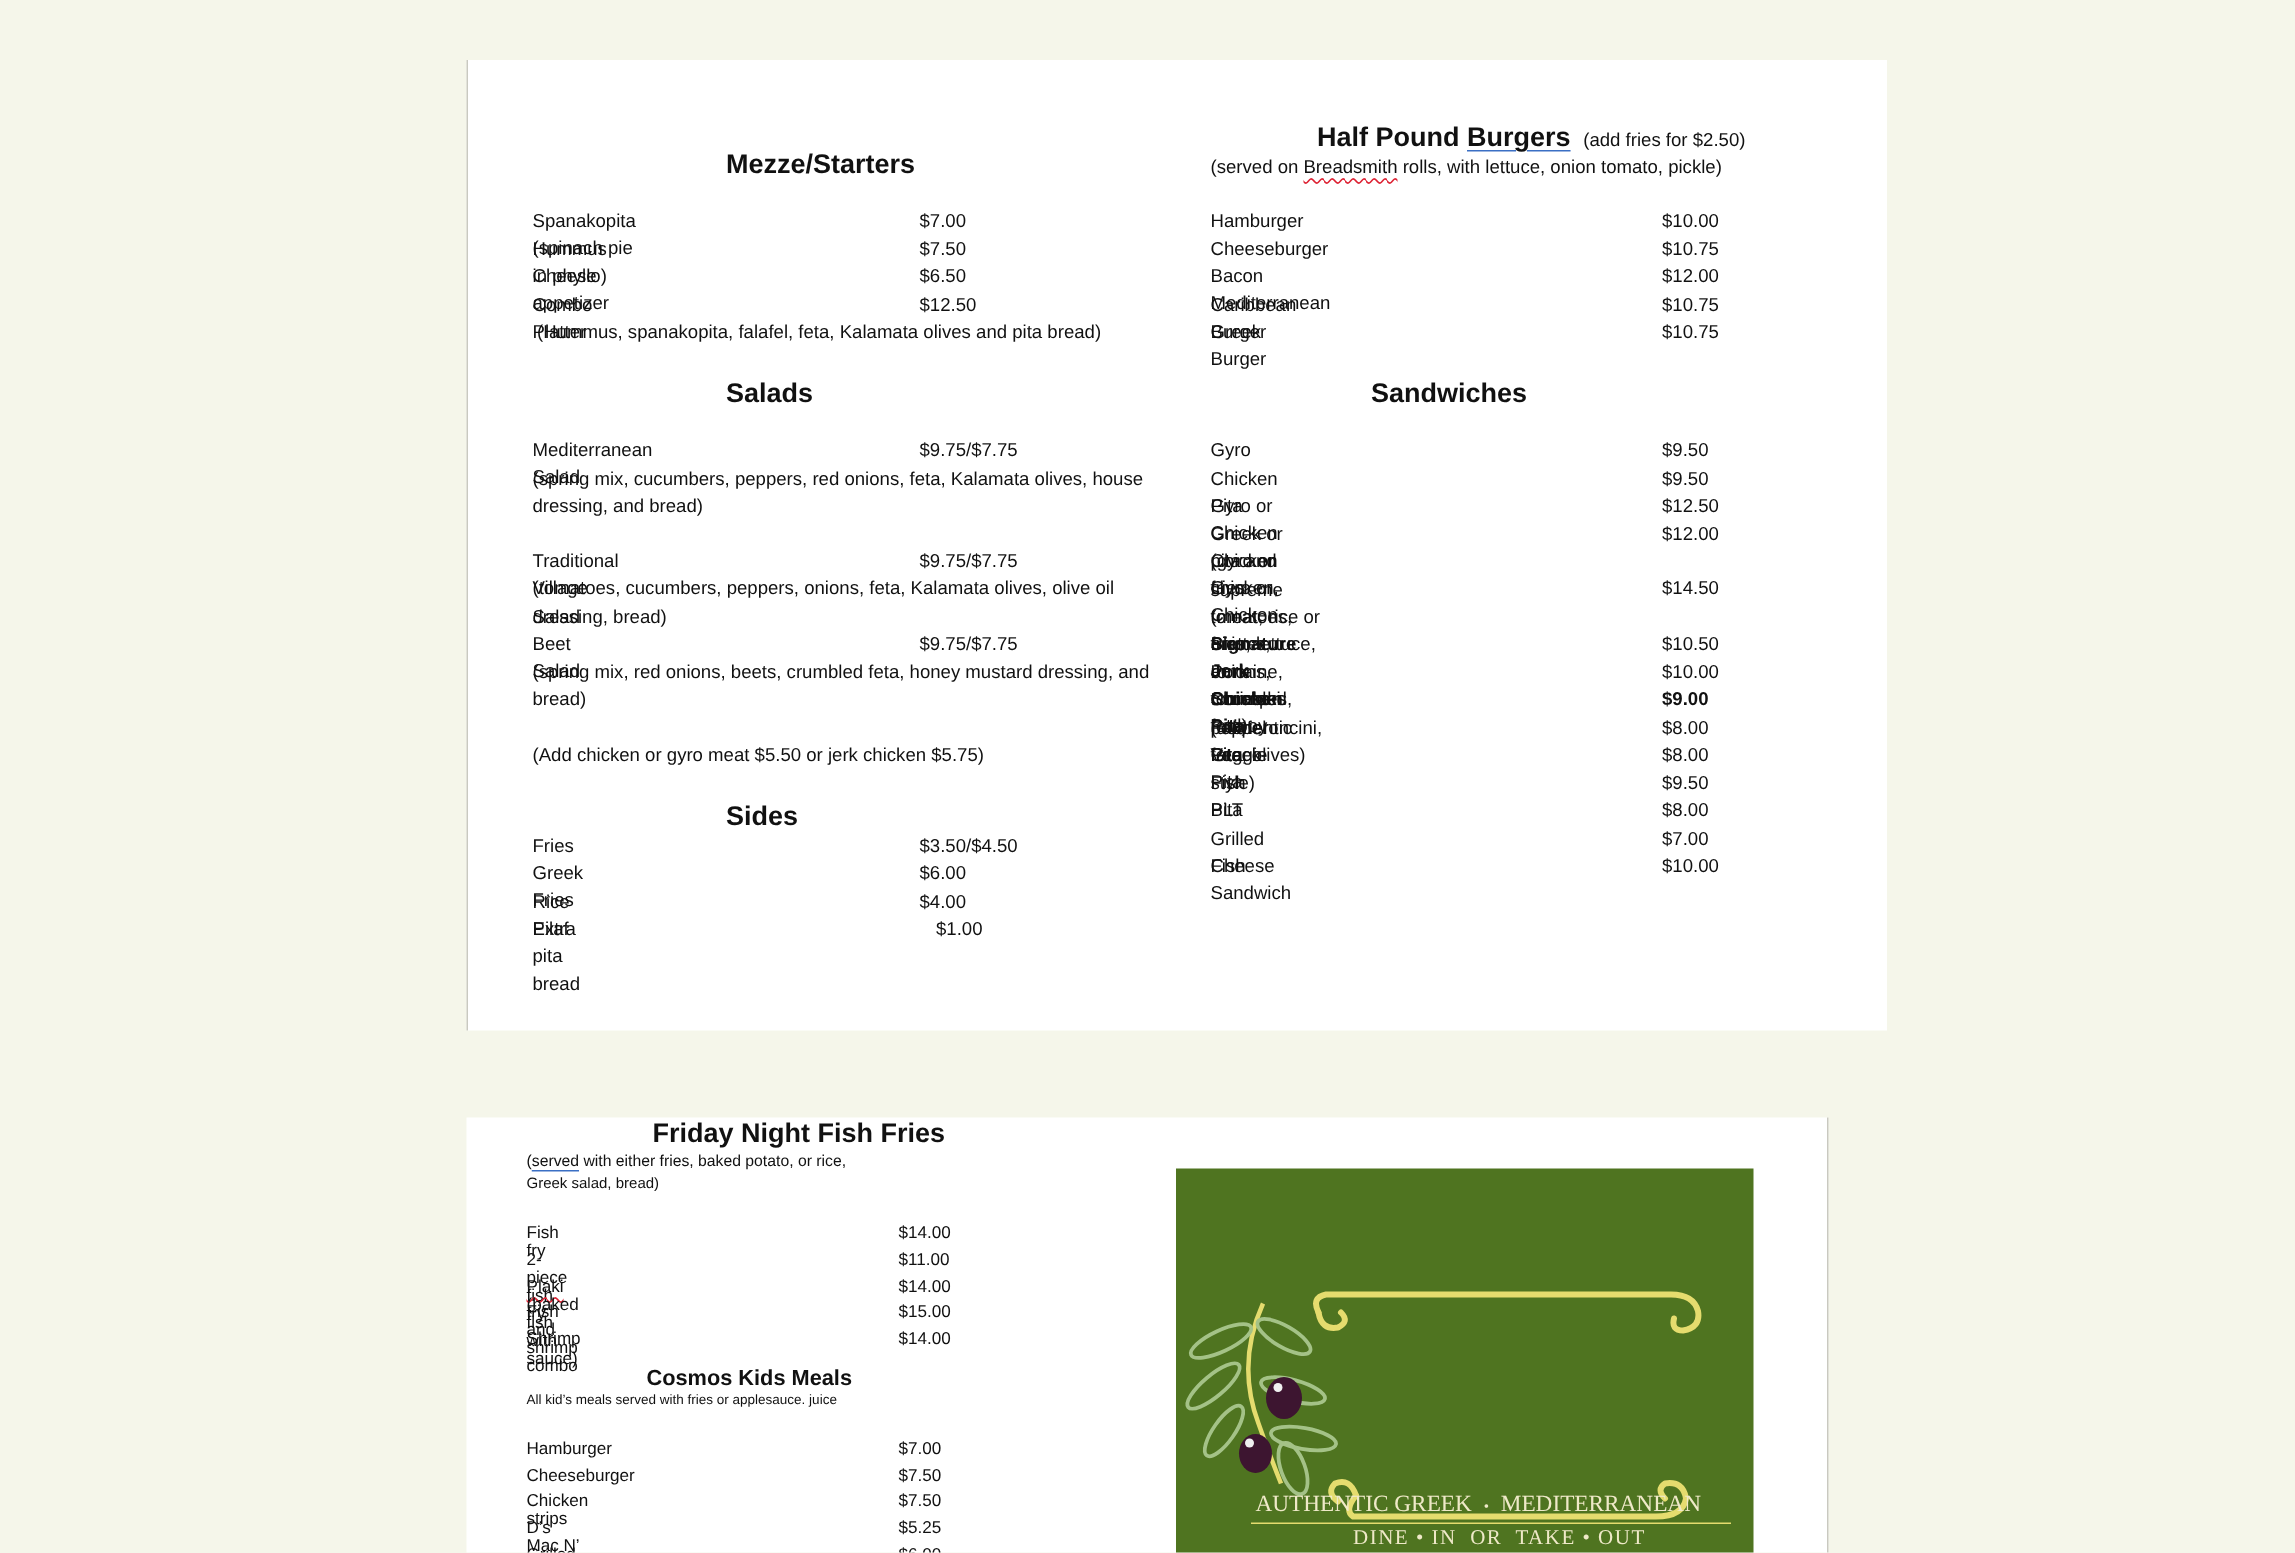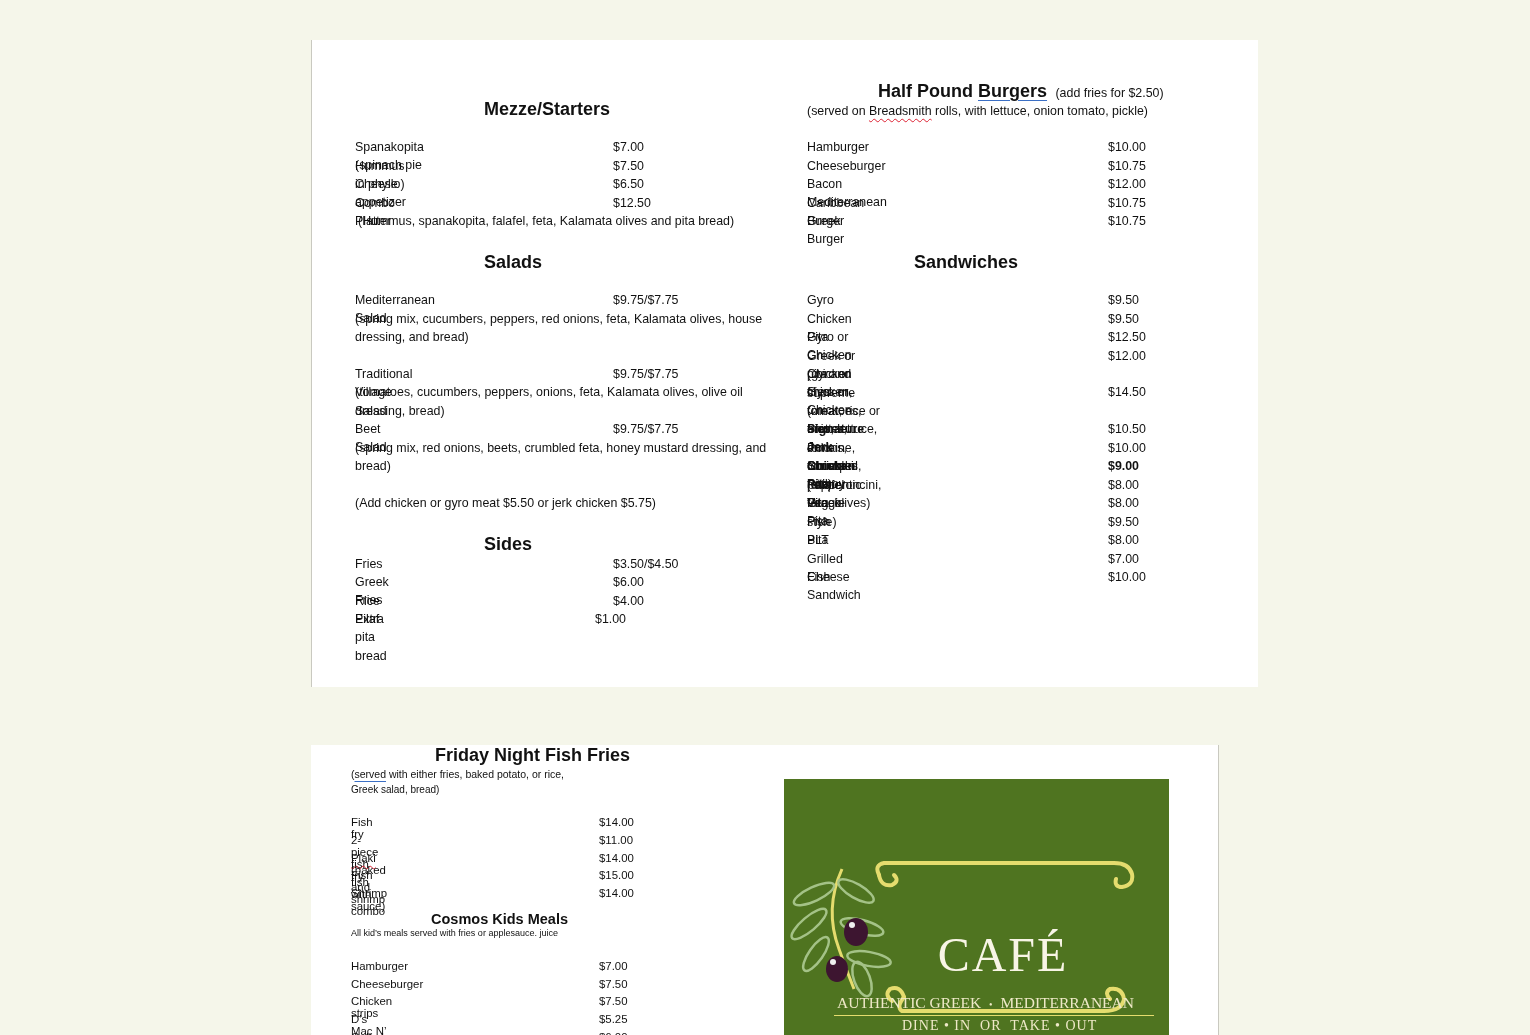--- a/index.html
+++ b/index.html
@@ -96,21 +96,21 @@
     <div class="row t" style="left:43px; top:533px;">
       <span class="name">Greek Fries</span>
       <span class="price" style="left:258px;">$6.00</span>
     </div>
     <div class="row t" style="left:43px; top:552px;">
       <span class="name">Rice Pilaf</span>
       <span class="price" style="left:258px;">$4.00</span>
     </div>
     <div class="row t" style="left:43px; top:570px;">
       <span class="name">Extra pita bread</span>
-      <span class="price" style="left:240px;">$1.00</span>
+      <span class="price" style="left:269px;">$1.00</span>
     </div>
   </div>
 
   <div class="abs" style="left:566px; top:41px;">
     <span class="h">Half Pound </span><span class="h gram">Burgers</span>
     <span class="t" style="margin-left:4px;">(add fries for $2.50)</span>
   </div>
   <div class="abs t" style="left:495px; top:62px;"><span>(served on </span><span class="spell">Breadsmith</span><span> rolls, with lettuce, onion tomato, pickle)</span></div>
   <div>
     <div class="row t" style="left:495px; top:98px;">
@@ -274,21 +274,20 @@
         <ellipse cx="78" cy="148" rx="22" ry="7" transform="rotate(15 78 148)"></ellipse>
         <ellipse cx="32" cy="175" rx="20" ry="7" transform="rotate(-55 32 175)"></ellipse>
         <ellipse cx="85" cy="180" rx="22" ry="7" transform="rotate(10 85 180)"></ellipse>
         <ellipse cx="78" cy="200" rx="8" ry="18" transform="rotate(-20 78 200)"></ellipse>
       </g>
       <ellipse cx="72" cy="153" rx="12" ry="14" fill="#3d1530"></ellipse>
       <circle cx="68" cy="146" r="3" fill="#f0f0f0"></circle>
       <ellipse cx="53" cy="190" rx="11" ry="13" fill="#3d1530"></ellipse>
       <circle cx="49" cy="183" r="3" fill="#f0f0f0"></circle>
     </svg>
-    <div class="abs" style="left:114px; top:148px; width:210px; text-align:center; font-family:'Liberation Serif','DejaVu Serif',serif; font-size:48px; color:#f8f5e6; letter-spacing:2px;">CAFÉ</div>
     <div class="abs" style="left:53px; top:215px; font-family:'Liberation Serif','DejaVu Serif',serif; font-size:15.5px; color:#efe9c8;">
       <span>AUTHENTIC GREEK</span>
       <span style="margin:0 4px; font-size:10px;">•</span>
       <span>MEDITERRANEAN</span>
     </div>
     <div class="abs" style="left:50px; top:236px; width:320px; height:1px; background:#e5dc6e;"></div>
     <div class="abs" style="left:118px; top:239px; font-family:'Liberation Serif','DejaVu Serif',serif; font-size:14px; color:#efe9c8; letter-spacing:1px; white-space:pre;">DINE • IN  OR  TAKE • OUT</div>
   </div>
 </div>
 

